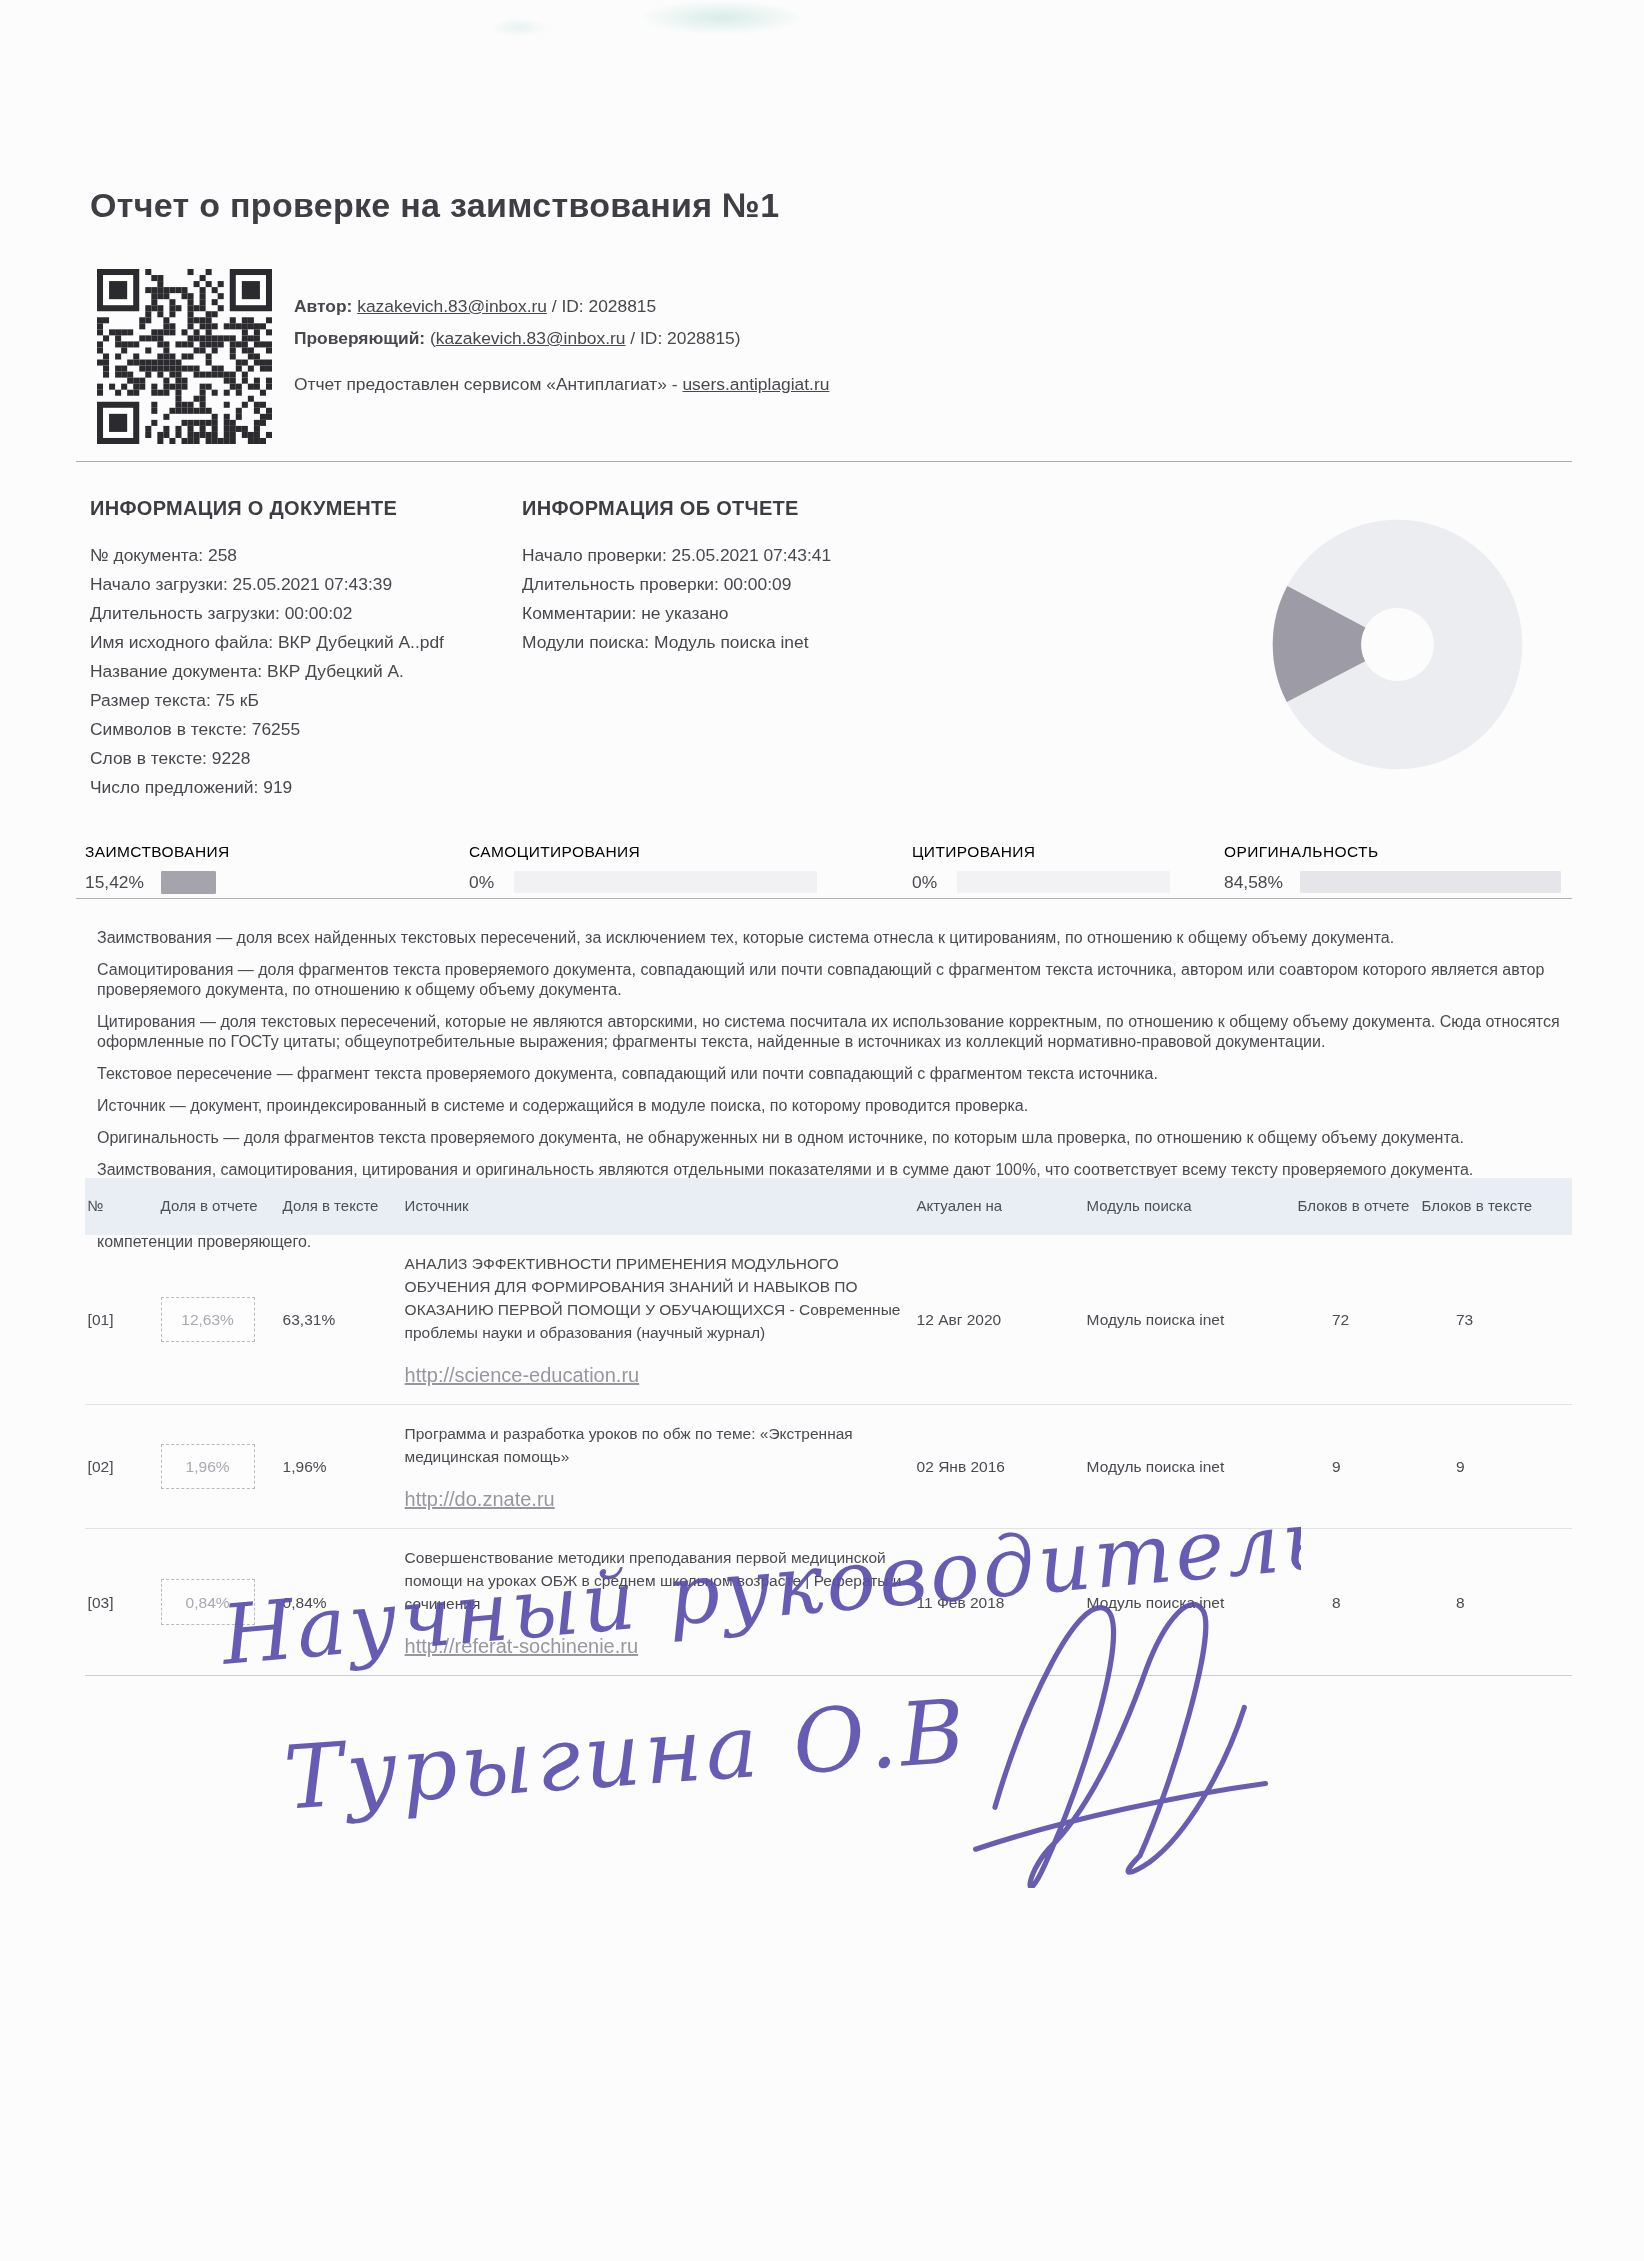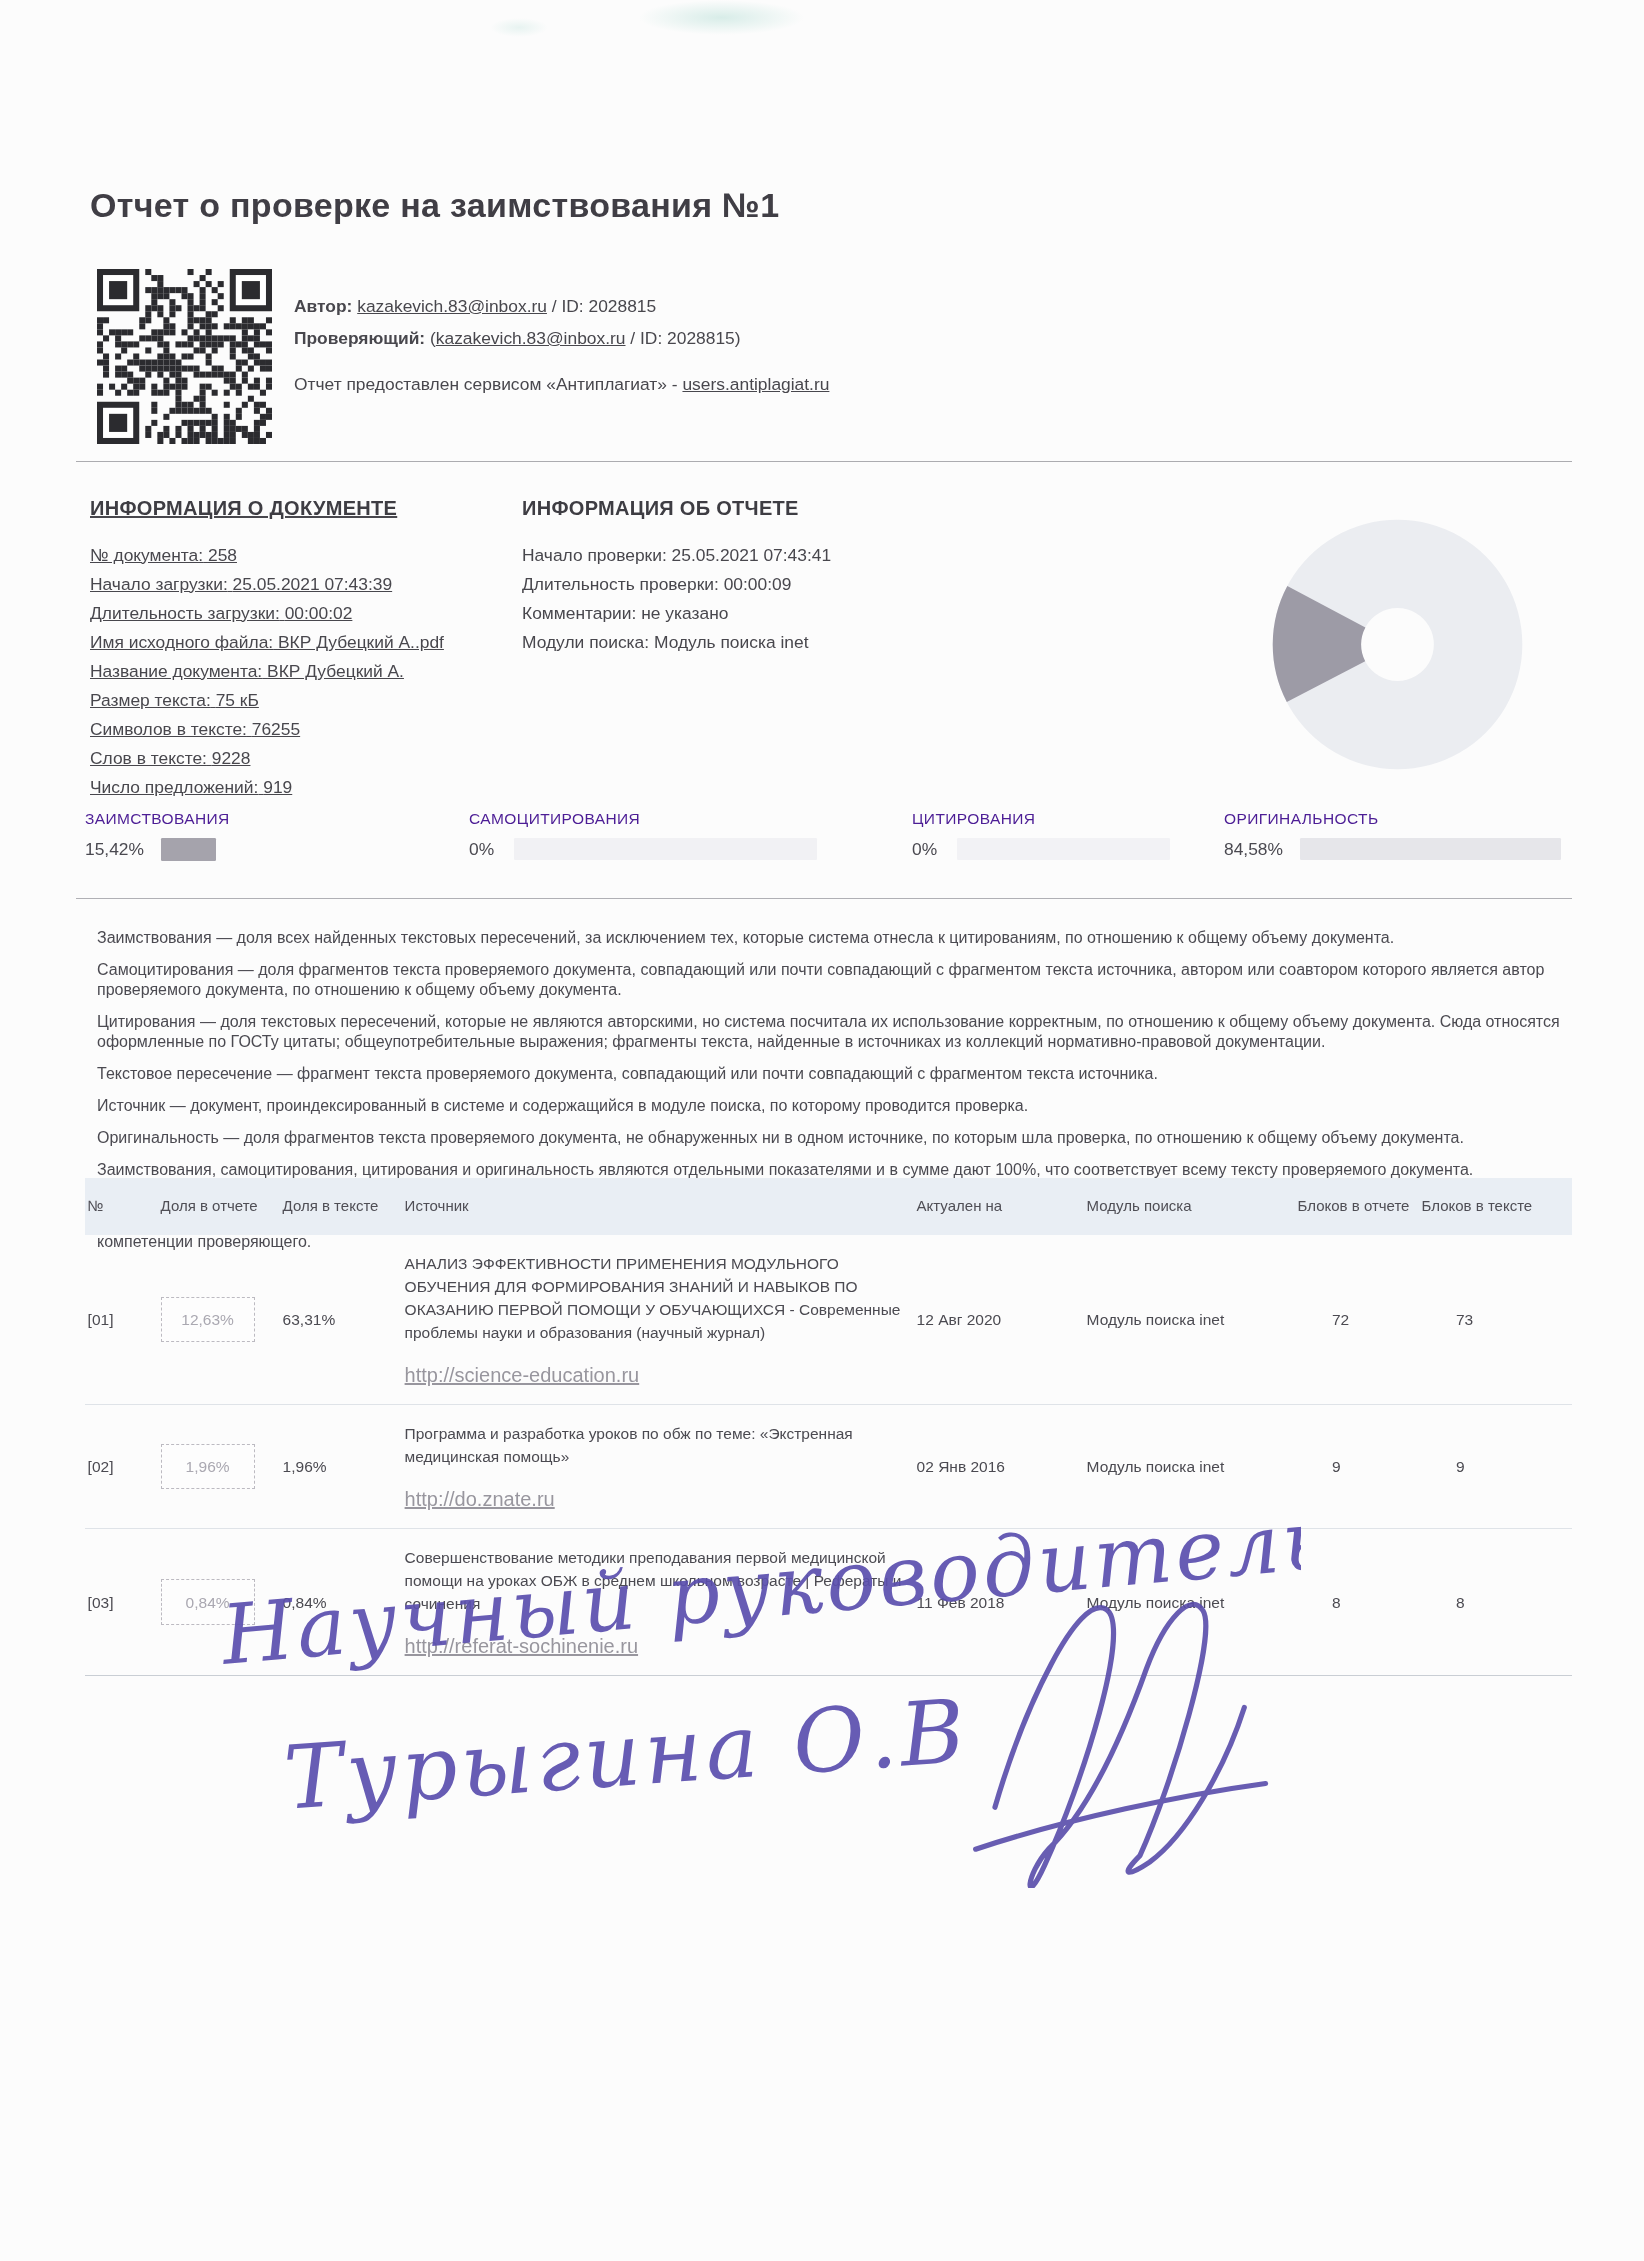--- a/index.html
+++ b/index.html
@@ -14,29 +14,29 @@
   .qr{position:absolute;left:97px;top:269px;width:175px;height:175px;}
   .author-block{position:absolute;left:294px;top:290px;font-size:17.4px;line-height:32px;color:#48474d;}
   .author-block .lbl{font-weight:bold;}
   .lnk{text-decoration:underline;color:#48474d;cursor:pointer;}
   .service-line{margin-top:14px;}
 
   .hr1{position:absolute;left:76px;top:461px;width:1496px;height:1.3px;background:#97979c;opacity:.8;}
   .hr2{position:absolute;left:76px;top:898px;width:1496px;height:1.3px;background:#a2a2a8;opacity:.85;}
 
   .sec-h{font-size:20px;font-weight:bold;color:#3e3d43;letter-spacing:0.3px;margin:0 0 20.6px 0;}
-  .doc-info{position:absolute;left:90px;top:497px;width:412px;text-decoration:underline;}
+  .doc-info{position:absolute;left:90px;top:497px;width:412px;}
   .rep-info{position:absolute;left:522px;top:497px;width:451px;}
   .iline{font-size:17.4px;line-height:29px;white-space:nowrap;}
 
   .donut{position:absolute;left:1261px;top:508px;width:273px;height:273px;}
 
   .metric{position:absolute;top:810px;}
   .m1{left:85px;} .m2{left:469px;} .m3{left:912px;} .m4{left:1224px;}
-  .mlabel{font-size:15.5px;color:#4c1d95;letter-spacing:0.4px;}
+  .mlabel{font-size:15.5px;color:#000000;letter-spacing:0.4px;margin-top:33px;}
   .mrow{margin-top:10.3px;display:flex;align-items:center;}
   .mvalue{font-size:17.4px;color:#4a4950;margin-right:14px;min-width:62px;}
   .m2 .mvalue,.m3 .mvalue{min-width:31px;}
   .mbar{display:inline-block;height:23px;border-radius:1.3px;}
   .mbar-b1{width:55px;background:#a5a3ac;}
   .mbar-b2{width:303px;height:22px;background:#f1f1f4;}
   .mbar-b3{width:213px;height:22px;background:#f2f2f5;}
   .mbar-b4{width:261px;height:22px;background:#e6e6ea;}
 
   .legend{position:absolute;left:85px;top:916px;width:1487px;font-size:16px;line-height:20px;color:#4b4a51;}

